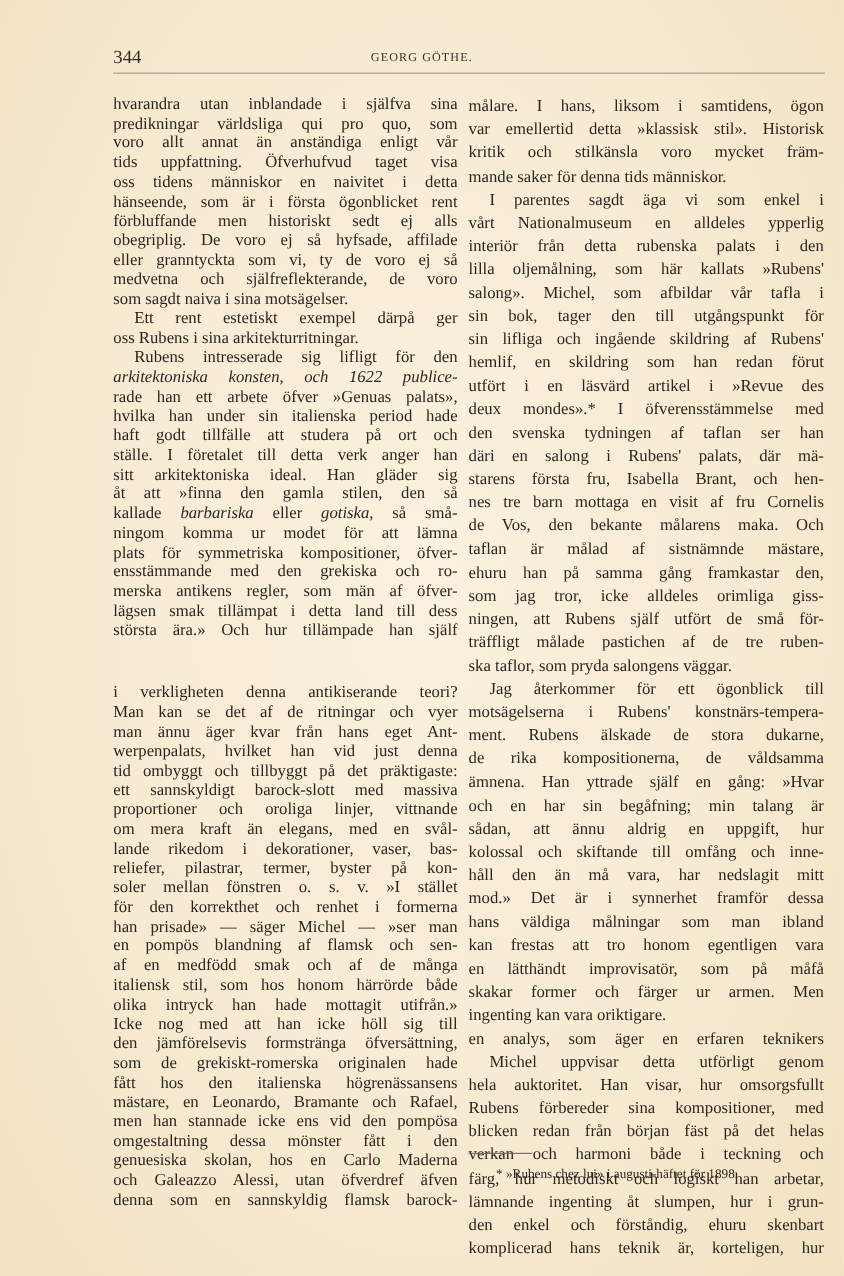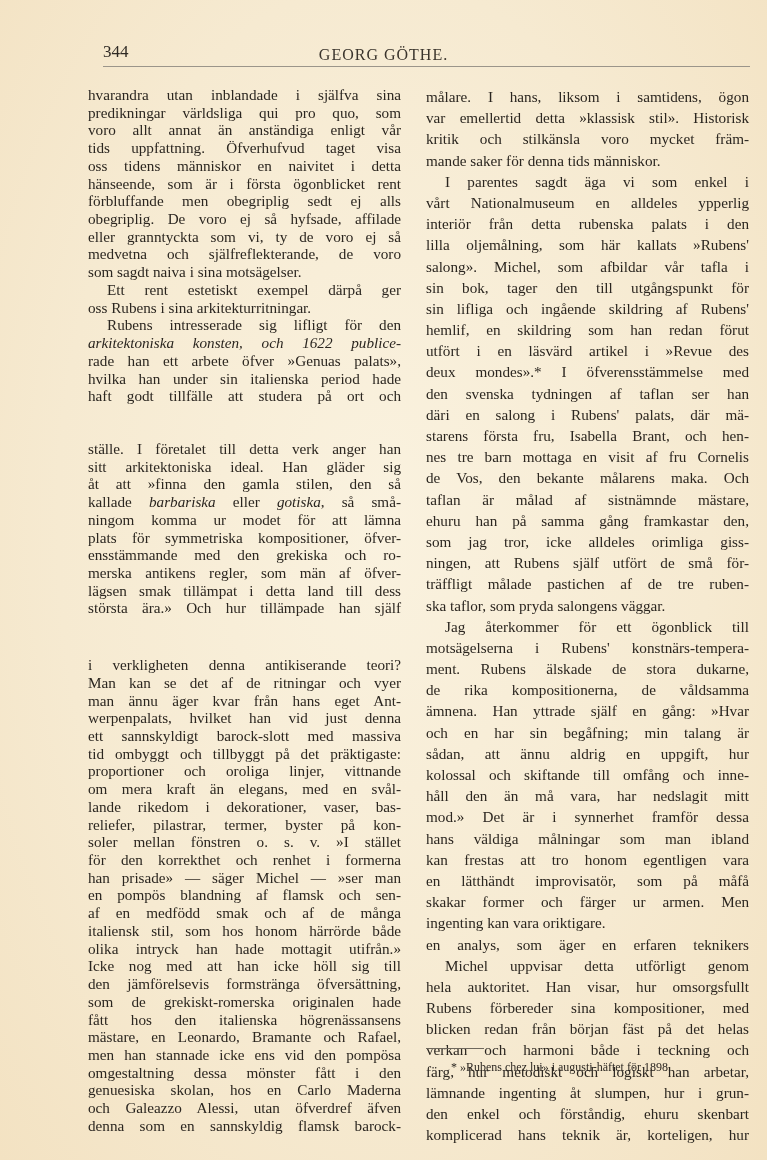--- a/index.html
+++ b/index.html
@@ -13,28 +13,28 @@
     .page {
       position: absolute; left: 0; top: 0; width: 767px; height: 1160px;
       background: radial-gradient(ellipse at 50% 45%, #faf2df 0%, #f6ead1 60%, #f3e2c2 100%);
     }
     .page-number {
       position: absolute; left: 103px; top: 42px;
       font-size: 17px; color: #2f2a24;
     }
     .running-head {
       position: absolute; left: 0; width: 767px; top: 46px;
-      text-align: center; font-size: 16px; letter-spacing: 1px; color: #3a342c;
+      text-align: center; font-size: 11px; letter-spacing: 1px; color: #3a342c;
     }
     .head-rule {
       position: absolute; left: 103px; top: 66px; width: 647px; height: 1px;
       background: #9b958a;
     }
     .column { position: absolute; top: 86px; }
-    .col-left { left: 88px; width: 313px; }
+    .col-left { left: 103px; width: 313px; }
     .col-right { left: 426px; width: 323px; }
     .line {
       height: 21.05px; line-height: 21.05px;
       font-size: 15.2px;
       text-align: justify; text-align-last: justify;
       white-space: nowrap;
       overflow: visible;
     }
     .line.last { text-align-last: left; }
     .line.indent { padding-left: 19px; }
@@ -56,48 +56,48 @@
   <div class="running-head">GEORG GÖTHE.</div>
   <div class="head-rule"></div>
 
   <div class="column col-left" id="col-left">
       <div class="line" style="height: 17.7273px; line-height: 17.7273px;">hvarandra utan inblandade i själfva sina</div>
       <div class="line" style="height: 17.7273px; line-height: 17.7273px;">predikningar världsliga qui pro quo, som</div>
       <div class="line" style="height: 17.7273px; line-height: 17.7273px;">voro allt annat än anständiga enligt vår</div>
       <div class="line" style="height: 17.7273px; line-height: 17.7273px;">tids uppfattning. Öfverhufvud taget visa</div>
       <div class="line" style="height: 17.7273px; line-height: 17.7273px;">oss tidens människor en naivitet i detta</div>
       <div class="line" style="height: 17.7273px; line-height: 17.7273px;">hänseende, som är i första ögonblicket rent</div>
-      <div class="line" style="height: 17.7273px; line-height: 17.7273px;">förbluffande men obegriplig sedt ej alls</div>
+      <div class="line" style="height: 17.7273px; line-height: 17.7273px;">förbluffande men historiskt sedt ej alls</div>
       <div class="line" style="height: 17.7273px; line-height: 17.7273px;">obegriplig. De voro ej så hyfsade, affilade</div>
       <div class="line" style="height: 17.7273px; line-height: 17.7273px;">eller granntyckta som vi, ty de voro ej så</div>
       <div class="line" style="height: 17.7273px; line-height: 17.7273px;">medvetna och själfreflekterande, de voro</div>
       <div class="line last" style="height: 17.7273px; line-height: 17.7273px;">som sagdt naiva i sina motsägelser.</div>
       <div class="line indent" style="height: 17.7273px; line-height: 17.7273px;">Ett rent estetiskt exempel därpå ger</div>
       <div class="line last" style="height: 17.7273px; line-height: 17.7273px;">oss Rubens i sina arkitekturritningar.</div>
       <div class="line indent" style="height: 17.7273px; line-height: 17.7273px;">Rubens intresserade sig lifligt för den</div>
       <div class="line" style="height: 17.7273px; line-height: 17.7273px; font-style: italic;">arkitektoniska konsten, och 1622 publice-</div>
       <div class="line" style="height: 17.7273px; line-height: 17.7273px;">rade han ett arbete öfver »Genuas palats»,</div>
       <div class="line" style="height: 17.7273px; line-height: 17.7273px;">hvilka han under sin italienska period hade</div>
       <div class="line" style="height: 17.7273px; line-height: 17.7273px;">haft godt tillfälle att studera på ort och</div>
-      <div class="line" style="height: 17.7273px; line-height: 17.7273px; margin-top: 35px;">ställe. I företalet till detta verk anger han</div>
+      <div class="line" style="height: 17.7273px; line-height: 17.7273px;">ställe. I företalet till detta verk anger han</div>
       <div class="line" style="height: 17.7273px; line-height: 17.7273px;">sitt arkitektoniska ideal. Han gläder sig</div>
       <div class="line" style="height: 17.7273px; line-height: 17.7273px;">åt att »finna den gamla stilen, den så</div>
       <div class="line" style="height: 17.7273px; line-height: 17.7273px;">kallade <i>barbariska</i> eller <i>gotiska</i>, så små-</div>
       <div class="line" style="height: 17.7273px; line-height: 17.7273px;">ningom komma ur modet för att lämna</div>
       <div class="line" style="height: 17.7273px; line-height: 17.7273px;">plats för symmetriska kompositioner, öfver-</div>
       <div class="line" style="height: 17.7273px; line-height: 17.7273px;">ensstämmande med den grekiska och ro-</div>
       <div class="line" style="height: 17.7273px; line-height: 17.7273px;">merska antikens regler, som män af öfver-</div>
       <div class="line" style="height: 17.7273px; line-height: 17.7273px;">lägsen smak tillämpat i detta land till dess</div>
       <div class="line" style="height: 17.7273px; line-height: 17.7273px;">största ära.» Och hur tillämpade han själf</div>
       <div class="line" style="height: 17.7273px; line-height: 17.7273px; margin-top: 39px;">i verkligheten denna antikiserande teori?</div>
       <div class="line" style="height: 17.7273px; line-height: 17.7273px;">Man kan se det af de ritningar och vyer</div>
       <div class="line" style="height: 17.7273px; line-height: 17.7273px;">man ännu äger kvar från hans eget Ant-</div>
       <div class="line" style="height: 17.7273px; line-height: 17.7273px;">werpenpalats, hvilket han vid just denna</div>
+      <div class="line" style="height: 17.7273px; line-height: 17.7273px;">tid ombyggt och tillbyggt på det präktigaste:</div>
       <div class="line" style="height: 17.7273px; line-height: 17.7273px;">ett sannskyldigt barock-slott med massiva</div>
-      <div class="line" style="height: 17.7273px; line-height: 17.7273px;">tid ombyggt och tillbyggt på det präktigaste:</div>
       <div class="line" style="height: 17.7273px; line-height: 17.7273px;">proportioner och oroliga linjer, vittnande</div>
       <div class="line" style="height: 17.7273px; line-height: 17.7273px;">om mera kraft än elegans, med en svål-</div>
       <div class="line" style="height: 17.7273px; line-height: 17.7273px;">lande rikedom i dekorationer, vaser, bas-</div>
       <div class="line" style="height: 17.7273px; line-height: 17.7273px;">reliefer, pilastrar, termer, byster på kon-</div>
       <div class="line" style="height: 17.7273px; line-height: 17.7273px;">soler mellan fönstren o. s. v. »I stället</div>
       <div class="line" style="height: 17.7273px; line-height: 17.7273px;">för den korrekthet och renhet i formerna</div>
       <div class="line" style="height: 17.7273px; line-height: 17.7273px;">han prisade» — säger Michel — »ser man</div>
       <div class="line" style="height: 17.7273px; line-height: 17.7273px;">en pompös blandning af flamsk och sen-</div>
       <div class="line" style="height: 17.7273px; line-height: 17.7273px;">af en medfödd smak och af de många</div>
       <div class="line" style="height: 17.7273px; line-height: 17.7273px;">italiensk stil, som hos honom härrörde både</div>

